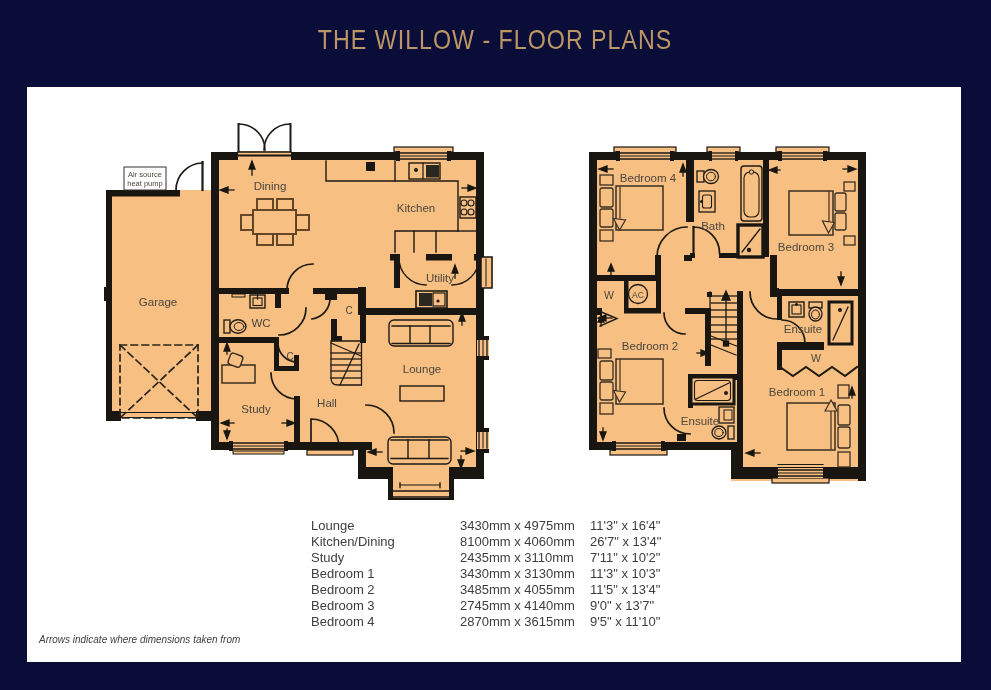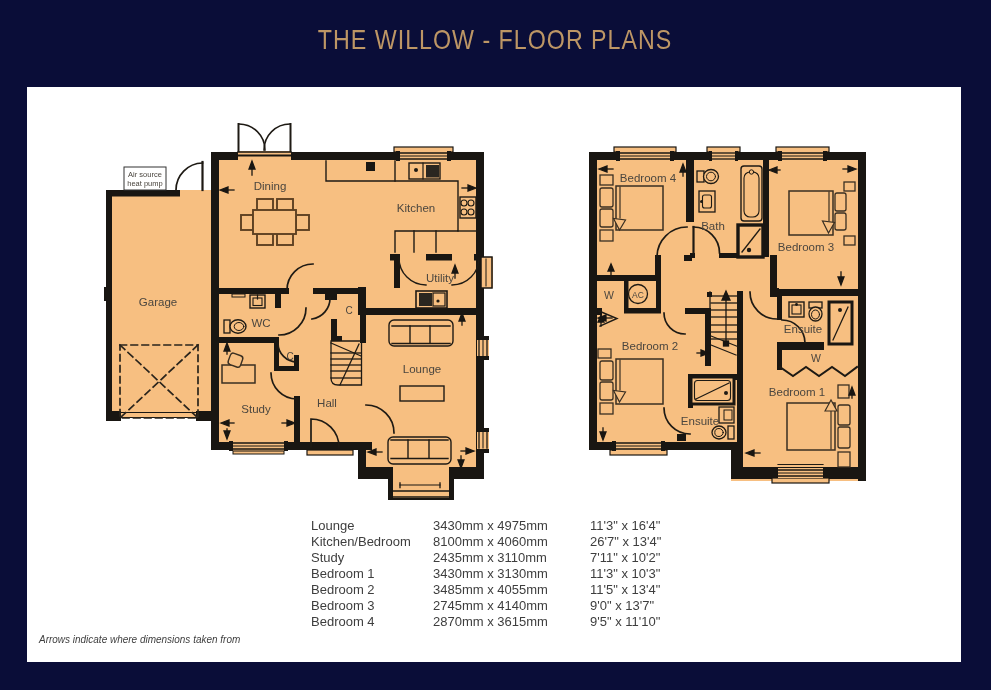--- a/index.html
+++ b/index.html
@@ -4,21 +4,21 @@
 <style>
   html,body{margin:0;padding:0;}
   body{width:991px;height:690px;background:#0a0d38;position:relative;overflow:hidden;
        font-family:"Liberation Sans",sans-serif;}
   #title{position:absolute;left:0;top:24px;width:100%;text-align:center;
          color:#bd9665;font-size:28px;letter-spacing:1.2px;font-weight:400;transform:scaleX(0.83);transform-origin:493px 0;}
   #panel{position:absolute;left:27px;top:87px;width:934px;height:575px;background:#ffffff;}
   #plansvg{position:absolute;left:0;top:0;}
   .dimtable{position:absolute;color:#3e3e3e;font-size:13px;line-height:16px;}
   .c1{position:absolute;left:311px;top:518px;}
-  .c2{position:absolute;left:433px;top:518px;}
+  .c2{position:absolute;left:460px;top:518px;}
   .c3{position:absolute;left:590px;top:518px;}
   .dimtable div{height:16px;}
   #footnote{position:absolute;left:39px;top:633px;color:#3e3e3e;font-style:italic;font-size:10.5px;transform:scaleX(0.95);transform-origin:0 0;}
 </style>
 </head>
 <body>
 
 <div id="title">THE&nbsp;WILLOW&nbsp;-&nbsp;FLOOR&nbsp;PLANS</div>
 
 <div id="panel"></div>
@@ -616,21 +616,21 @@
       <line x1="749" y1="453" x2="760" y2="453"></line>
         <path d="M 746 453 l 8 -3 v 6 z"></path>
       <line x1="852" y1="390" x2="852" y2="398"></line>
         <path d="M 852 387 l -3 8 h 6 z"></path>
     </g>
   </g>
 </svg>
 
 <div class="dimtable c1">
   <div>Lounge</div>
-    <div>Kitchen/Bedroom</div>
+    <div>Kitchen/Dining</div>
     <div>Study</div>
     <div>Bedroom 1</div>
   <div>Bedroom 2</div>
     <div>Bedroom 3</div>
     <div>Bedroom 4</div>
 </div>
 
 <div class="dimtable c2">
   <div>3430mm x 4975mm</div>
     <div>8100mm x 4060mm</div>

